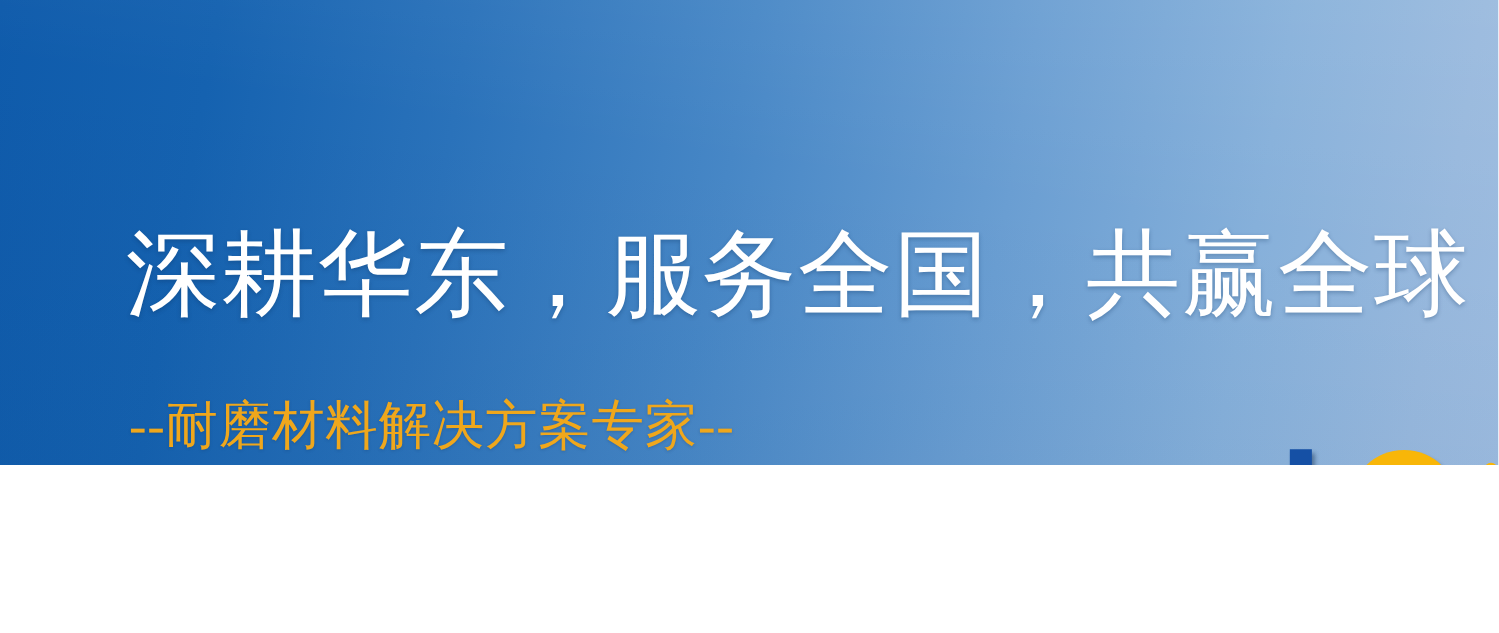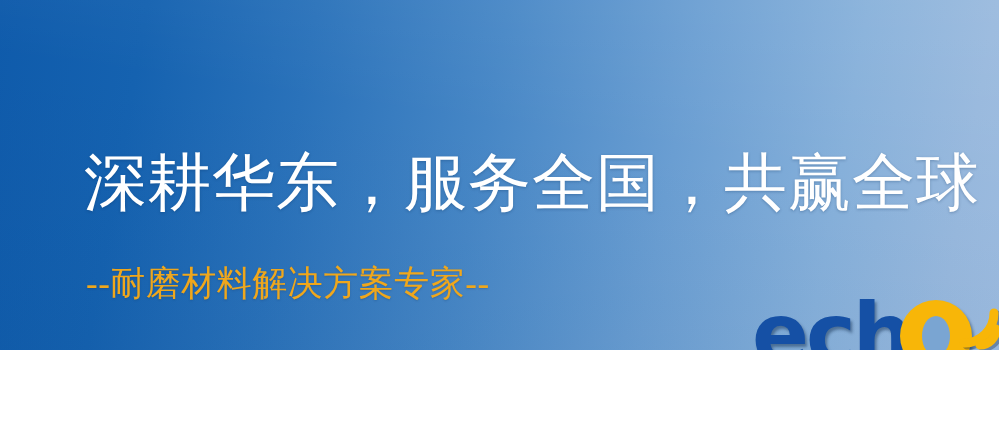--- a/index.html
+++ b/index.html
@@ -8,21 +8,21 @@
     padding: 0;
     background: #ffffff;
   }
   body {
     font-family: "Liberation Sans", sans-serif;
   }
 
   .banner {
     position: relative;
     width: 999px;
-    height: 350px;
+    height: 310px;
     overflow: hidden;
     background: linear-gradient(100deg,
         #0f5bab 0%,
         #1562b0 14%,
         #2a72ba 30%,
         #4787c6 48%,
         #6a9ed2 66%,
         #86b0da 82%,
         #97b8dd 94%,
         #9cbbdf 100%);

